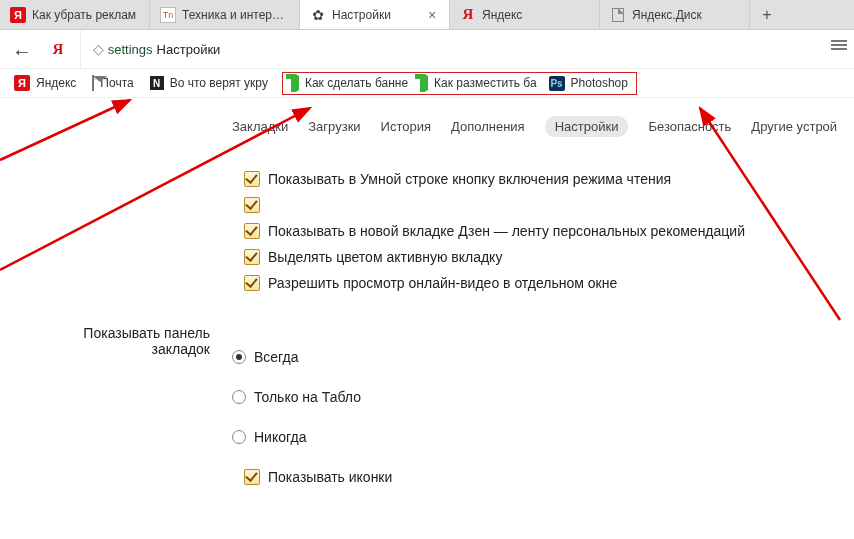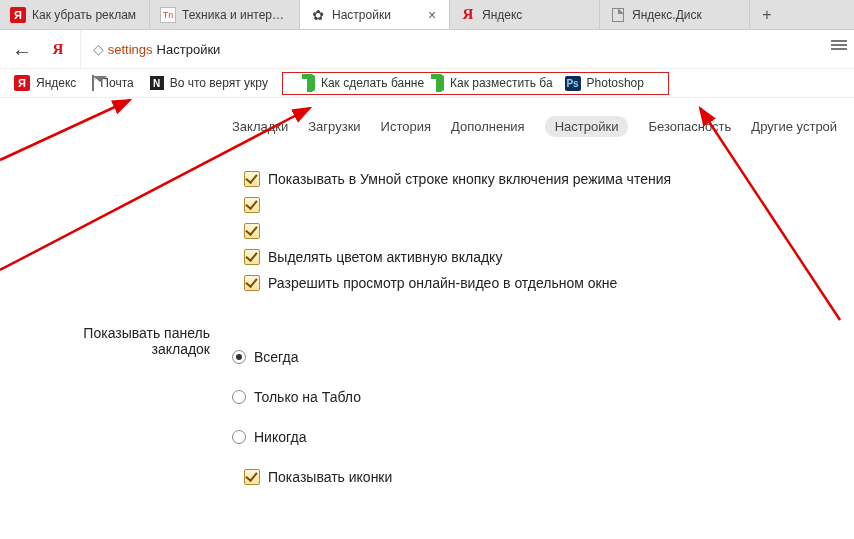--- a/index.html
+++ b/index.html
@@ -83,41 +83,41 @@
   }
   .back-btn { font-size: 20px; color:#333; width:28px; text-align:center; cursor:pointer;}
   .ya-logo { width:28px; text-align:center; }
   .addr {
     flex:1; display:flex; align-items:center;
     border-left: 1px solid #eee; padding-left: 12px;
     height: 100%;
     color:#444;
   }
   .addr .chip{ color:#888; margin-right:4px; font-size:14px;}
-  .addr .settings-key{ color:#c2410c; margin-right:4px;}
+  .addr .settings-key{ color:#14532d; margin-right:4px;}
   .addr .title{ color:#222; }
 
   
   .bm-bar {
     display:flex; align-items:center;
     height: 30px;
     padding: 0 8px;
     border-top:1px solid #eee;
     border-bottom:1px solid #eee;
     gap: 4px;
     font-size: 12px;
     color:#333;
     white-space:nowrap;
   }
   .bm-item{display:flex;align-items:center;gap:6px;padding:2px 6px;cursor:pointer; overflow:hidden;}
   .bm-item span.lbl{overflow:hidden;text-overflow:ellipsis;}
   .bm-group{
     display:flex;align-items:center;gap:0;
     border:1.5px solid #d32020;
-    padding:1px 18px;
+    padding:1px 2px;
     margin-left:4px;
   }
   .bm-group .bm-item{max-width:140px;}
   .bm-item.ps .lbl{max-width:60px;}
 
   
   .subnav {
     display:flex; gap:20px; align-items:center;
     padding: 18px 0 8px 0;
     margin-left: 232px;
@@ -244,20 +244,21 @@
 <div class="content">
   <div class="check-row">
     <span class="checkbox"></span>
     <span>Показывать в Умной строке кнопку включения режима чтения</span>
   </div>
   <div class="check-row">
     <span class="checkbox"></span>
   </div>
   <div class="check-row">
     <span class="checkbox"></span>
+    <span>Показывать в новой вкладке Дзен — ленту персональных рекомендаций</span>
   </div>
   <div class="check-row">
     <span class="checkbox"></span>
     <span>Выделять цветом активную вкладку</span>
   </div>
   <div class="check-row">
     <span class="checkbox"></span>
     <span>Разрешить просмотр онлайн-видео в отдельном окне</span>
   </div>
 

